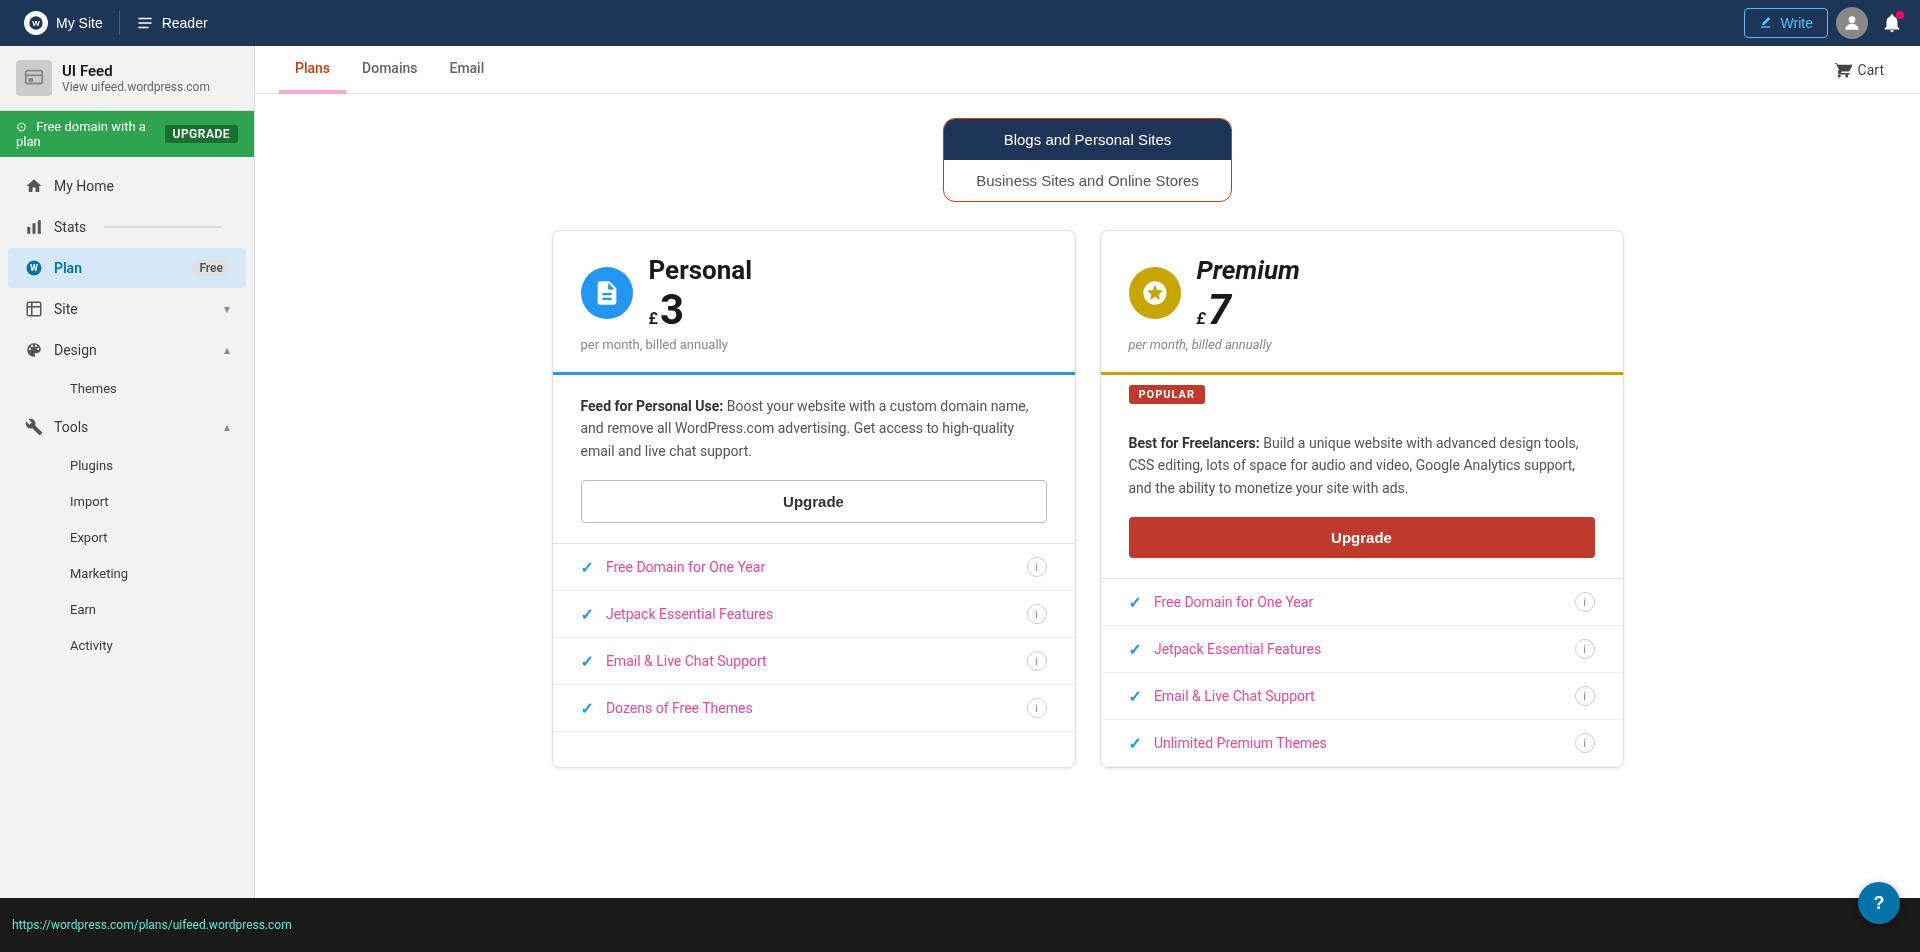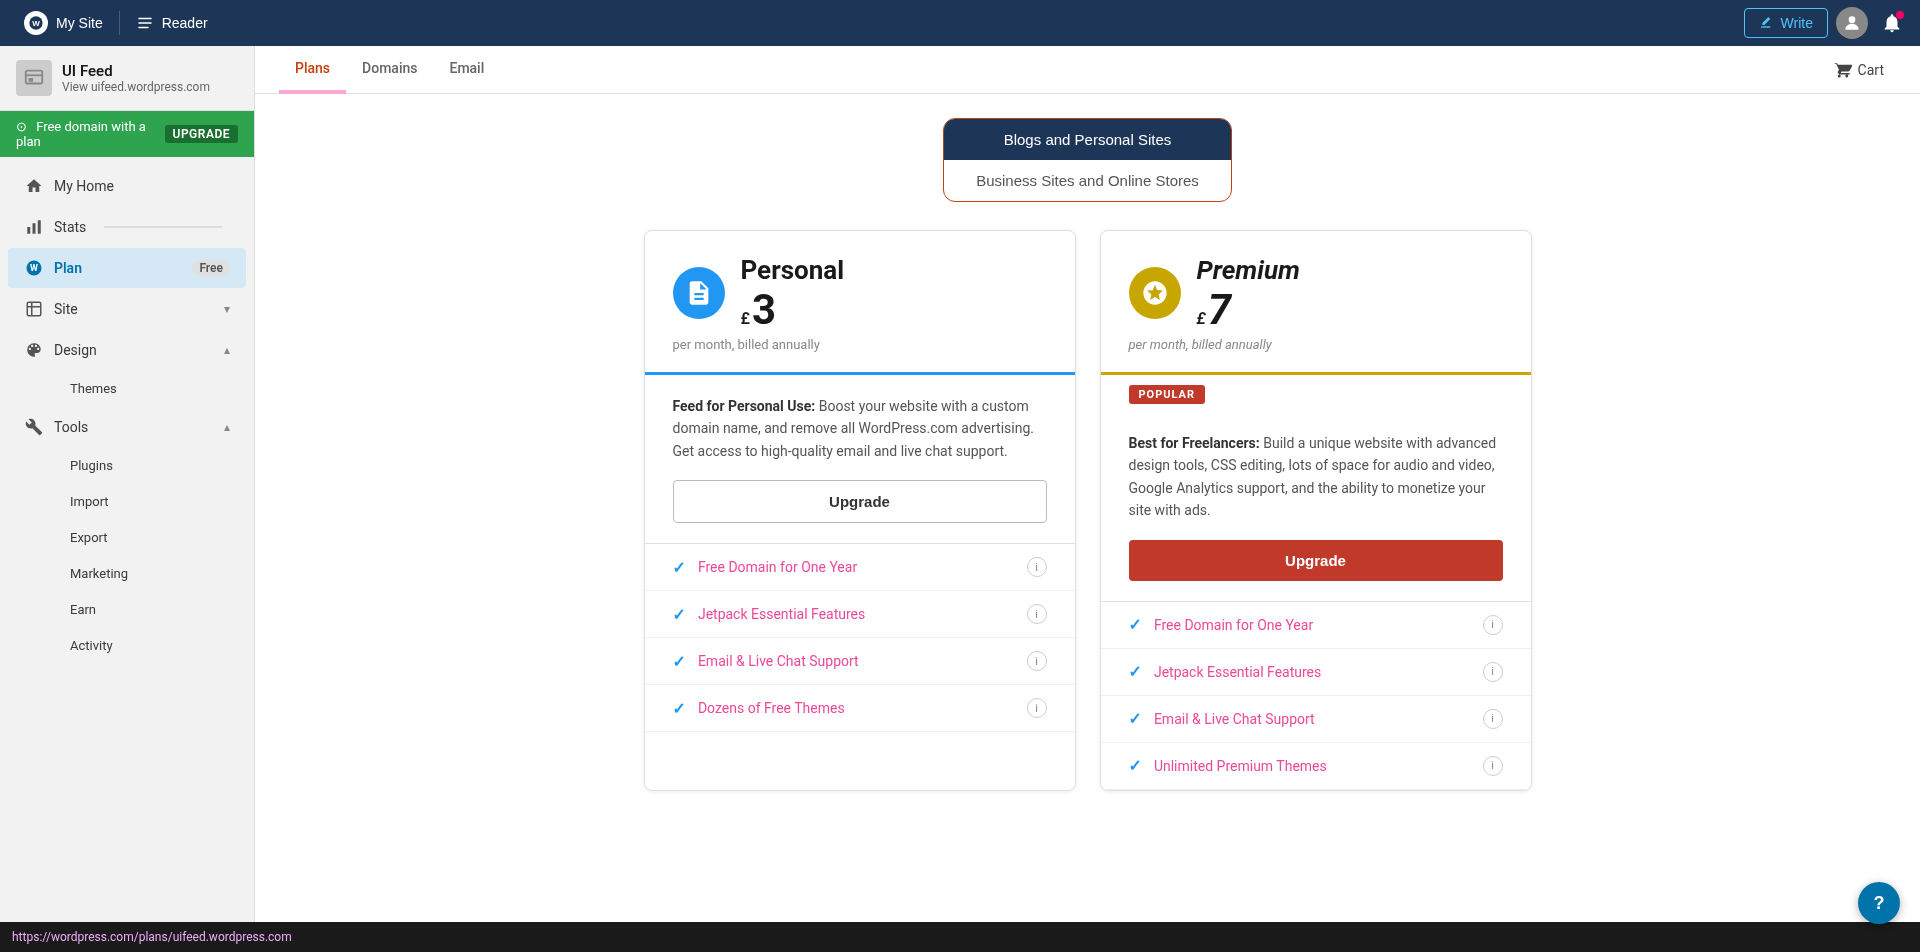--- a/index.html
+++ b/index.html
@@ -170,21 +170,21 @@
     .toggle-btn.active {
       background: #1d3557; color: white;
     }
 
     
     .plan-cards {
       display: flex; gap: 24px; justify-content: center;
     }
     .plan-card {
       background: white; border: 1px solid #e0e0e0; border-radius: 8px;
-      width: 432px; flex-shrink: 0; overflow: hidden;
+      width: 524px; flex-shrink: 0; overflow: hidden;
       box-shadow: 0 1px 4px rgba(0,0,0,0.08);
     }
     .plan-card-header {
       padding: 24px 28px 20px;
       border-bottom: 3px solid #e0e0e0;
     }
     .plan-card.personal .plan-card-header { border-bottom-color: #2196f3; }
     .plan-card.premium .plan-card-header { border-bottom-color: #c8a600; font-style: italic; }
 
     .plan-title-row {
@@ -243,22 +243,22 @@
     .feature-check { color: #2196f3; font-size: 16px; font-weight: 700; }
     .feature-label { font-size: 14px; color: #ec4899; }
     .feature-info {
       width: 20px; height: 20px; border: 1px solid #ccc; border-radius: 50%;
       display: flex; align-items: center; justify-content: center;
       font-size: 11px; color: #888; cursor: pointer; flex-shrink: 0;
     }
 
     
     .status-bar {
-      background: #1a1a1a; color: #f0abfc; font-size: 12px;
-      padding: 8px 12px; flex-shrink: 0;
+      background: #1a1a1a; color: #5eead4; font-size: 12px;
+      padding: 20px 12px; flex-shrink: 0;
     }
 
     
     .help-btn {
       position: fixed; bottom: 28px; right: 20px;
       width: 42px; height: 42px; border-radius: 50%;
       background: #0073aa; color: white;
       display: flex; align-items: center; justify-content: center;
       font-size: 18px; font-weight: 700; cursor: pointer; box-shadow: 0 2px 8px rgba(0,0,0,0.3);
       border: none;

